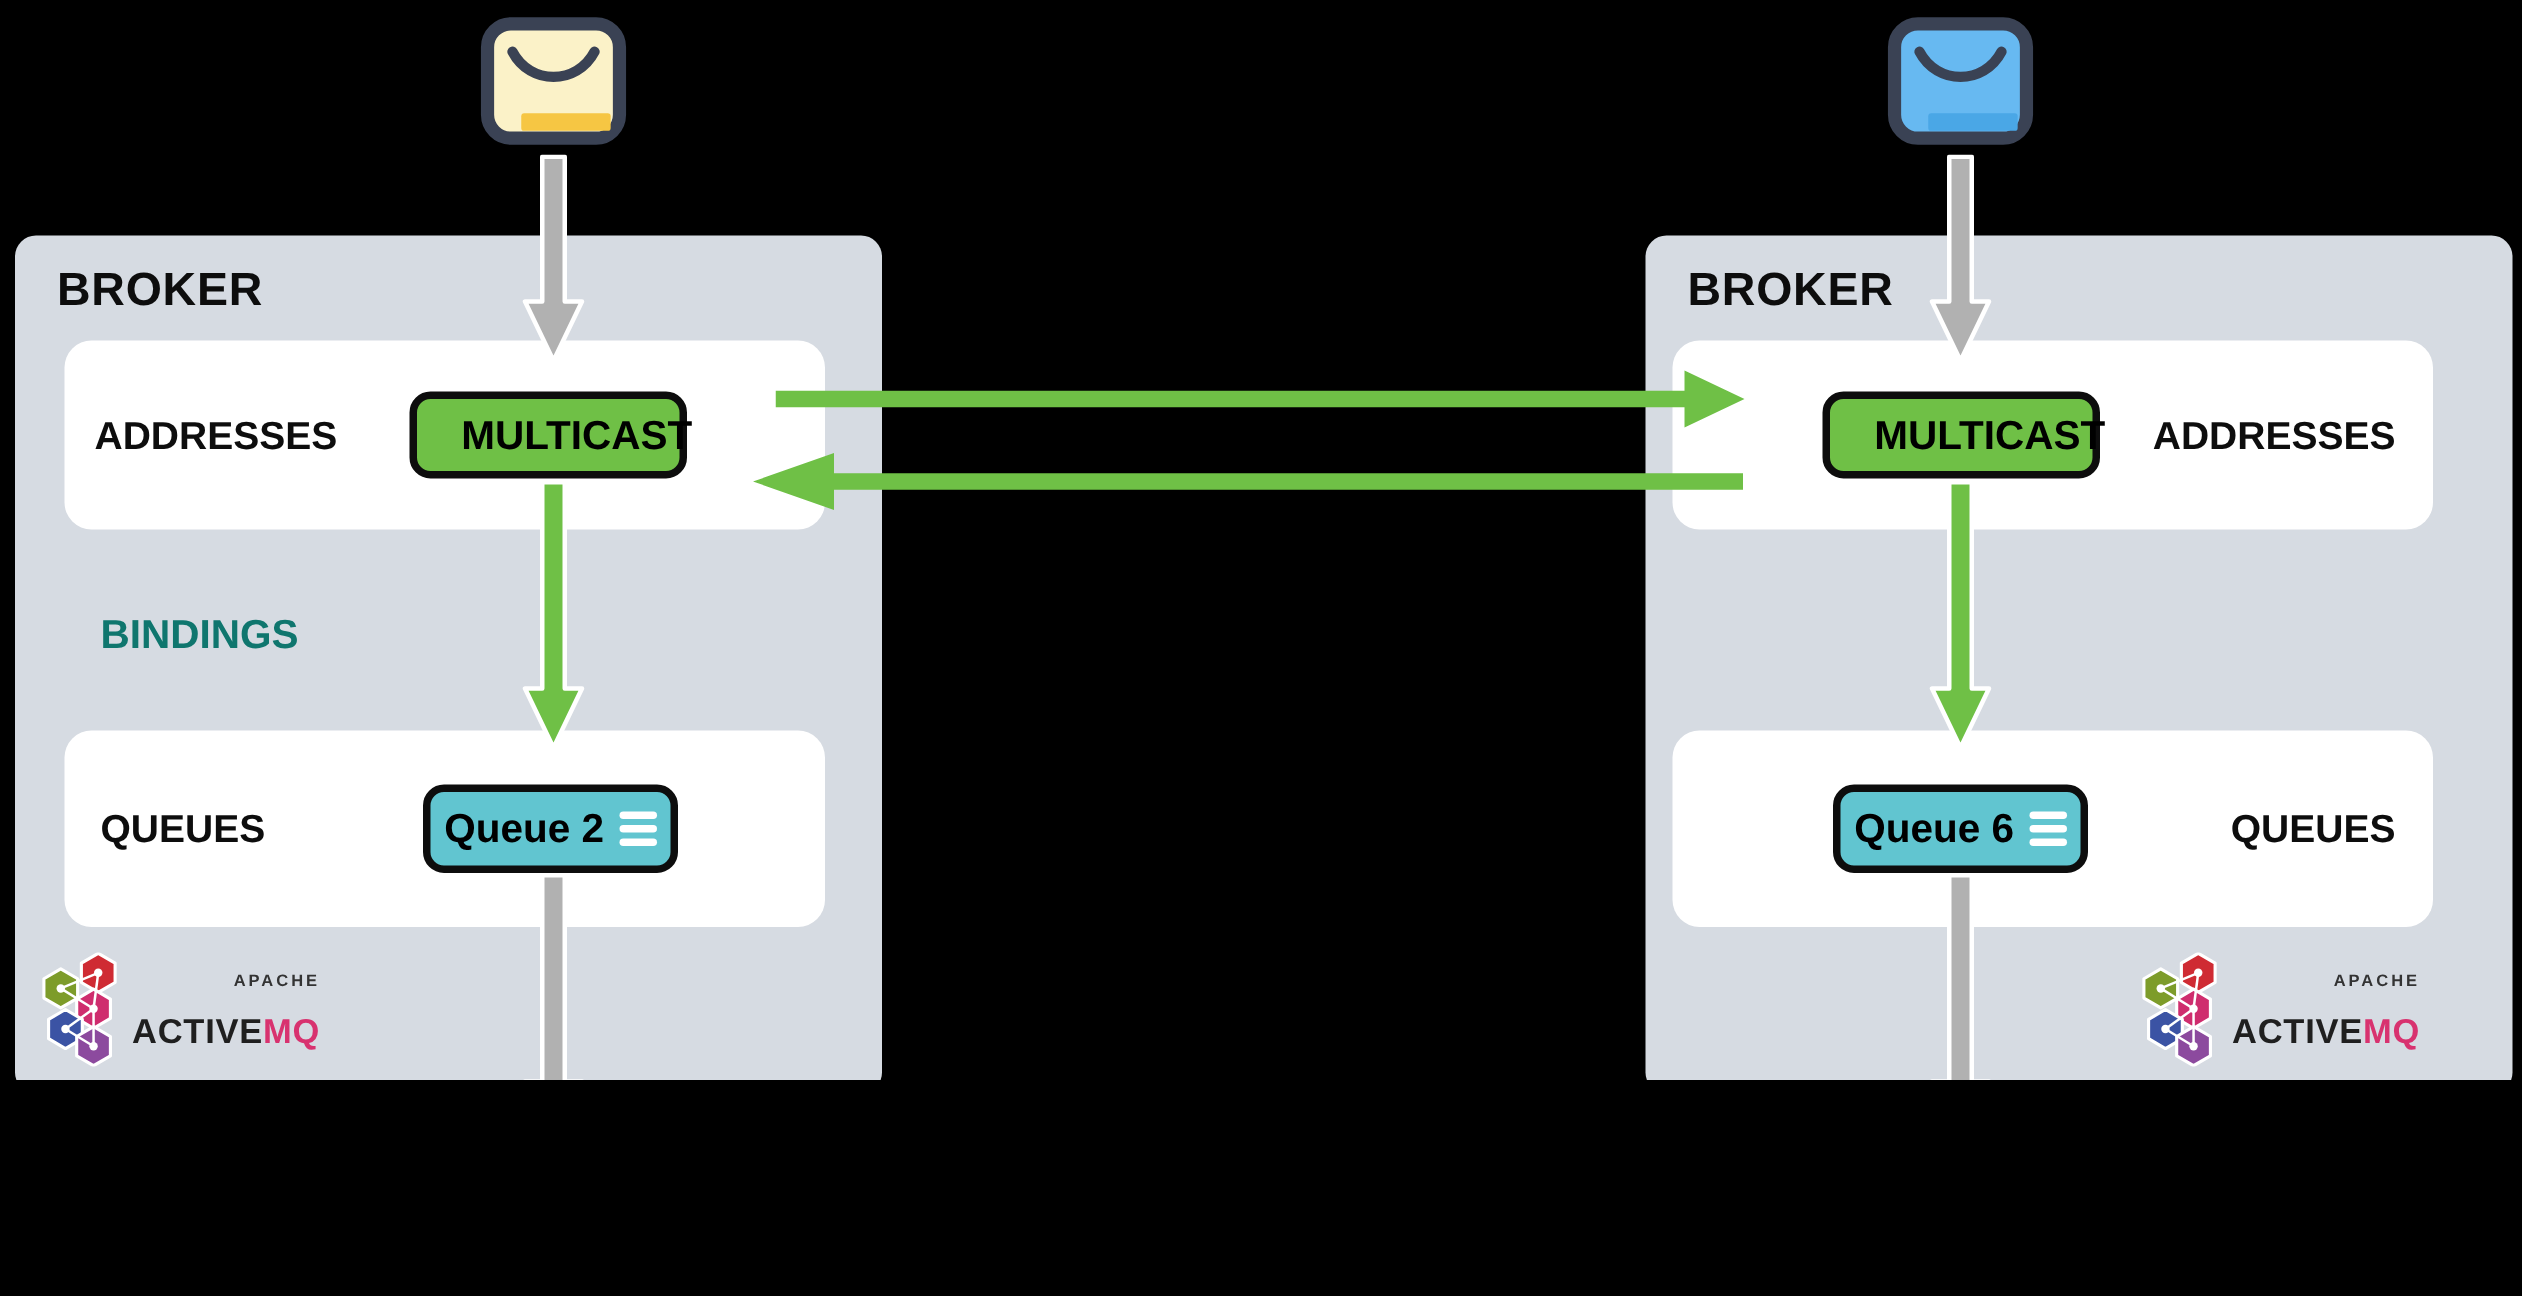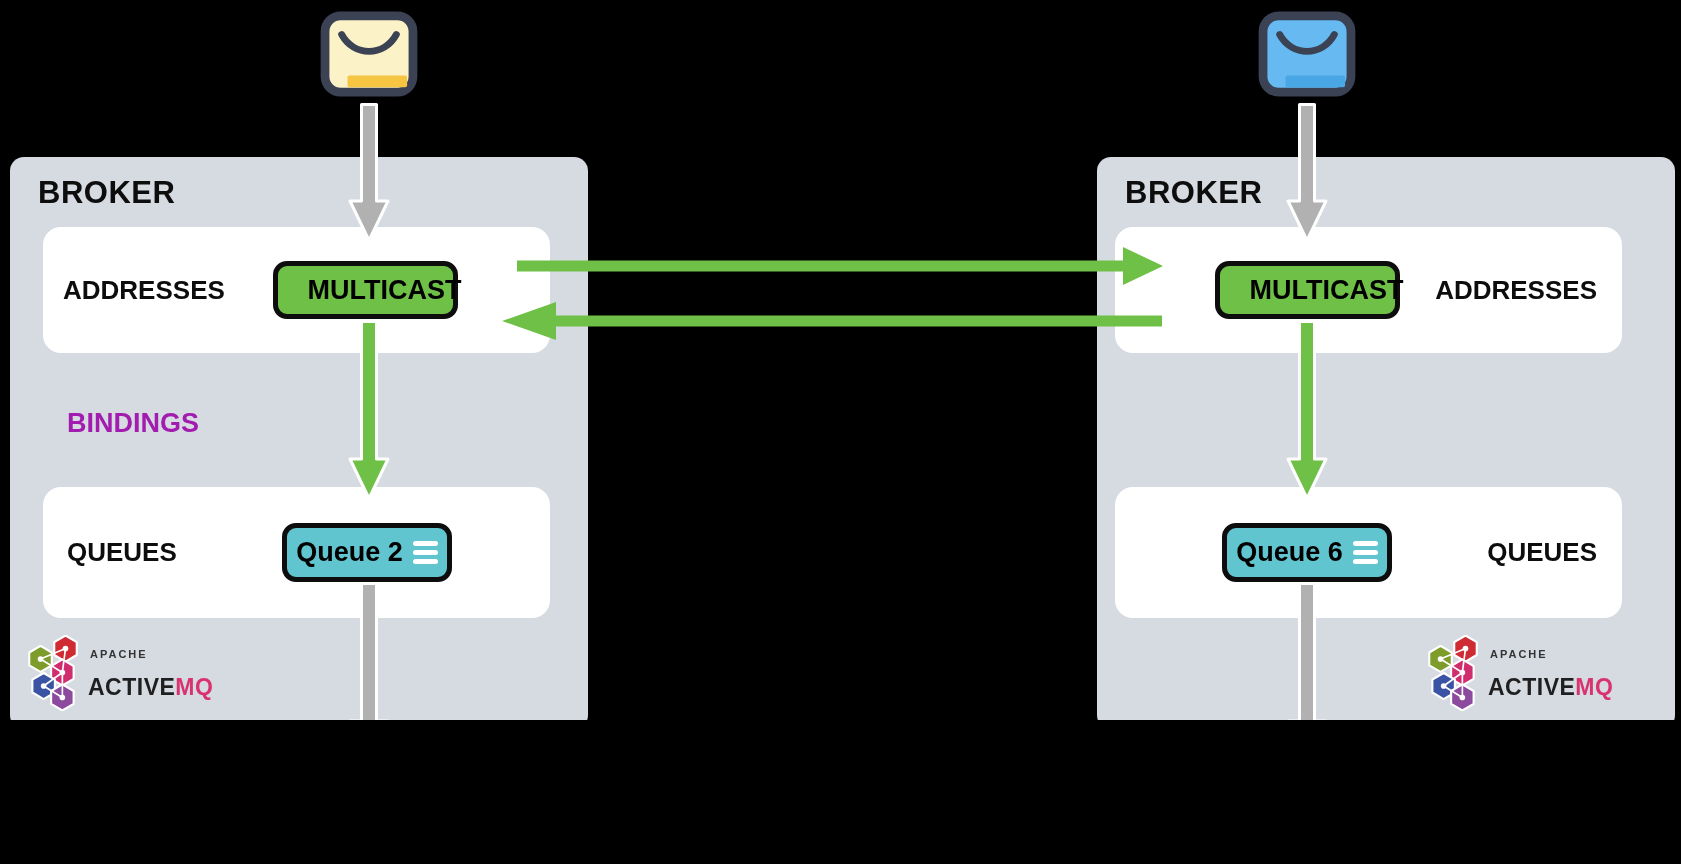--- a/index.html
+++ b/index.html
@@ -1,18 +1,18 @@
 <!DOCTYPE html>
 <html style="--bg: #000000; --broker_bg: #d6dbe2; --panel_bg: #ffffff; --green: #6fc046; --teal: #61c5d0; --arrow_gray: #b1b1b1; --envelope_border: #3a4254; --yellow_body: #fbf2c8; --yellow_stripe: #f6c643; --yellow_open_body: #faecb8; --yellow_open_shade: #f0a930; --blue_body: #67b9f1; --blue_stripe: #4aa7e6; --blue_open_body: #5ab4ec; --blue_open_shade: #3e98d8; --logo_pink: #d8326f; --logo_black: #1f1f1f;"><head>
 <meta charset="utf-8">
 <style>
   html,body{margin:0;padding:0;background:#000;}
   .canvas{
     position:relative;width:1681px;height:720px;background:var(--bg,#000);
-    overflow:hidden;font-family:"Liberation Sans",sans-serif;color:#0d0d0d;
+    overflow:hidden;font-family:"Liberation Sans",sans-serif;color:#0d0d0d;text-align:right;
   }
   .abs{position:absolute;}
   .broker{
     position:absolute;width:578px;height:572px;top:157px;
     background:var(--broker_bg);border-radius:14px;z-index:1;
   }
   .broker-title{
     position:absolute;left:28px;top:18px;font-size:31px;font-weight:700;
     letter-spacing:.5px;color:#0d0d0d;
   }
@@ -20,21 +20,21 @@
     position:absolute;width:507px;height:126px;background:var(--panel_bg);
     border-radius:18px;
   }
   .panel.tall{height:131px;}
   .panel-label{
     position:absolute;top:0;bottom:0;display:flex;align-items:center;
     font-size:26px;font-weight:700;color:#0d0d0d;
   }
   .panel-label.at-right{right:25px;}
   .free-label{
-    position:absolute;font-size:27px;font-weight:700;color:#a21caf;line-height:1;
+    position:absolute;font-size:27px;font-weight:700;color:#0f766e;line-height:1;
   }
   .pill{
     position:absolute;display:flex;align-items:center;justify-content:center;
     gap:8px;font-size:27px;font-weight:700;color:#000;
     border:5px solid #0d0d0d;border-radius:14px;box-sizing:border-box;
   }
   .pill.green{background:var(--green);padding-left:38px;}
   .pill.teal{background:var(--teal);}
   .qicon{display:inline-flex;flex-direction:column;gap:4px;margin-left:2px;}
   .qicon i{display:block;width:25px;height:5px;border-radius:2.5px;background:#fff;}

